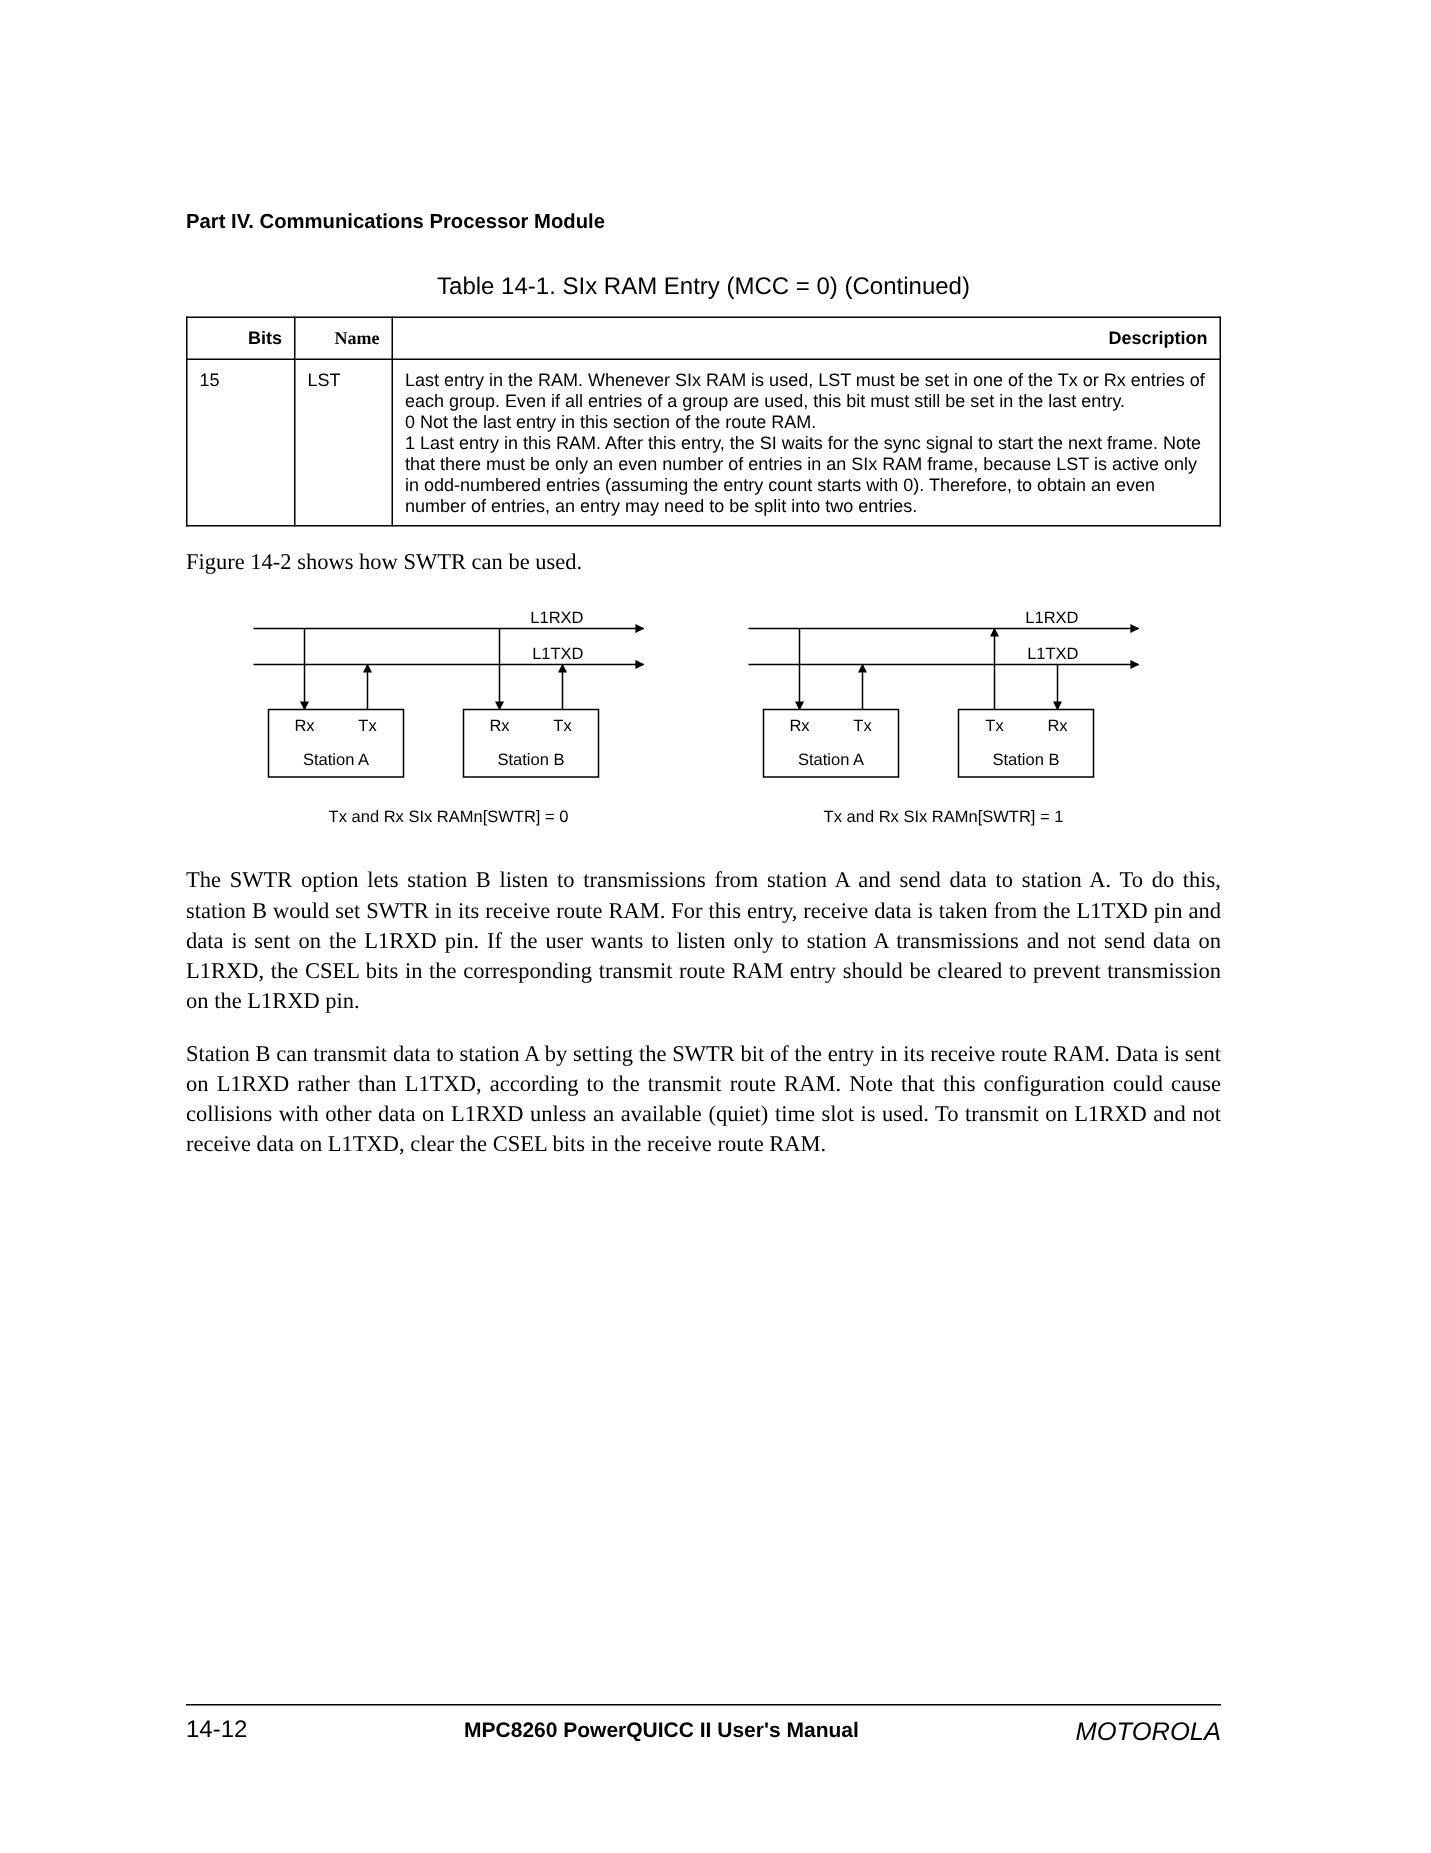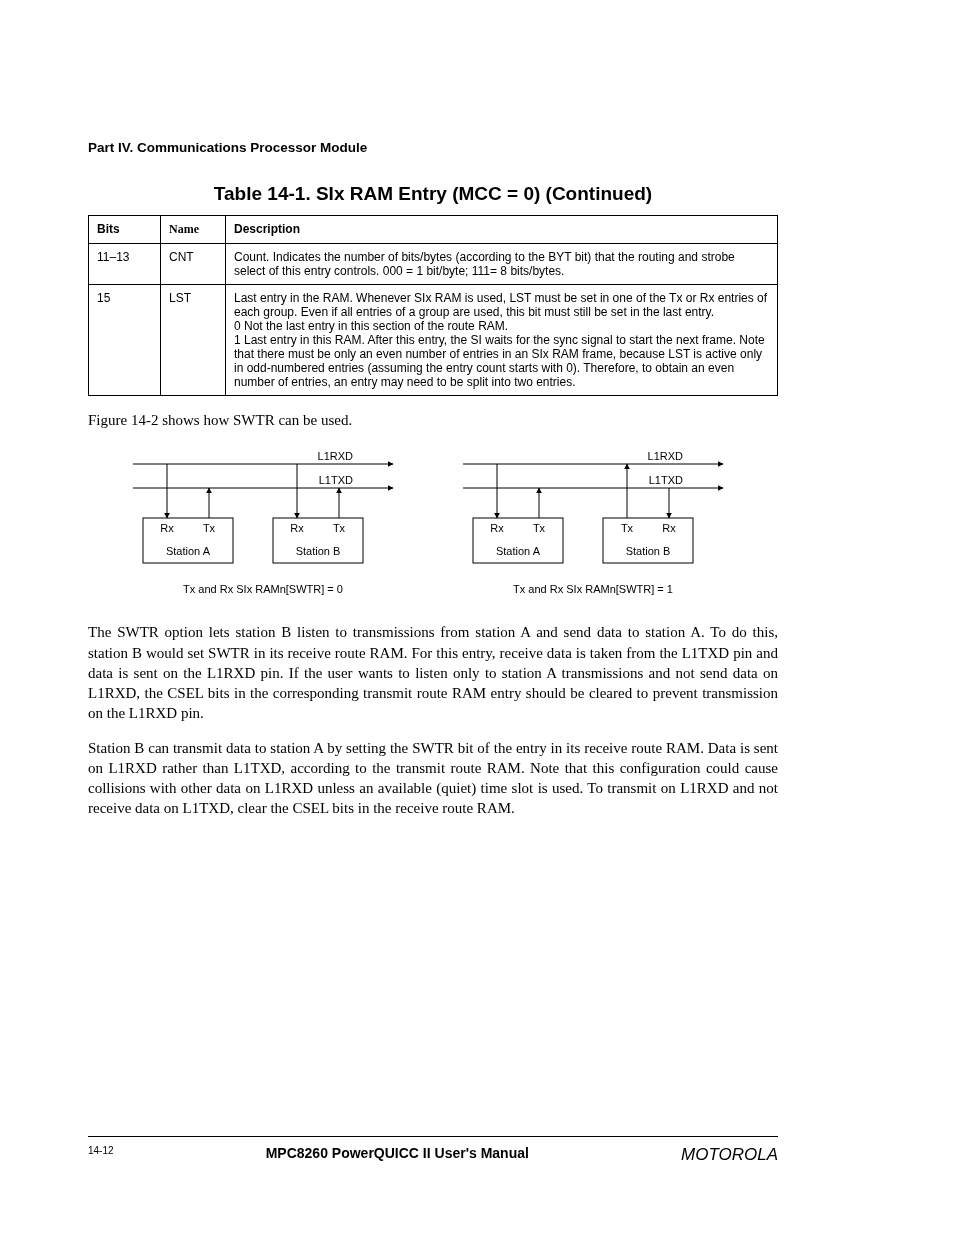--- a/index.html
+++ b/index.html
@@ -8,48 +8,49 @@
     font-size: 14px;
     color: #000;
     background: #fff;
   }
   .page {
     width: 866px;
     height: 1235px;
     box-sizing: border-box;
     padding: 140px 88px 44px 88px;
     position: relative;
+    margin-left: 36px;
   }
   .part-heading {
     font-family: Arial, Helvetica, sans-serif;
     font-weight: bold;
     font-size: 13.5px;
     margin-bottom: 28px;
   }
   .table-caption {
     font-family: Arial, Helvetica, sans-serif;
-    font-weight: bold;
-    font-size: 19px;
+    font-weight: normal;
+    font-size: 16px;
     text-align: center;
     margin-bottom: 10px;
   }
   table.data {
     border-collapse: collapse;
     width: 100%;
     font-family: Arial, Helvetica, sans-serif;
     font-size: 12px;
   }
   table.data th, table.data td {
     border: 1px solid #000;
     padding: 6px 8px;
     vertical-align: top;
     text-align: left;
   }
   table.data th {
-    text-align: left;
+    text-align: right;
     font-weight: bold;
   }
   .col-bits { width: 55px; }
   .col-name { width: 48px; font-family: Liberation Serif, serif; }
   .body-text {
     font-family: "Times New Roman", Times, serif;
     font-size: 15px;
     line-height: 1.35;
     text-align: justify;
     margin: 14px 0;
@@ -68,21 +69,21 @@
     position: absolute;
     left: 88px;
     right: 88px;
     bottom: 70px;
     border-top: 1px solid #000;
     padding-top: 8px;
     font-size: 13px;
     display: flex;
     justify-content: space-between;
   }
-  .footer .page-num { font-family: Arial, Helvetica, sans-serif; font-size:10px; }
+  .footer .page-num { font-family: Arial, Helvetica, sans-serif; font-size:16px; }
   .footer .manual { font-family: Arial, Helvetica, sans-serif; font-weight: bold; font-size:14px; }
   .footer .brand { font-family: Arial, Helvetica, sans-serif; font-size:17px;font-style:italic; }
 
   
   svg text { font-family: Arial, Helvetica, sans-serif; font-size: 11px; }
 </style>
 </head>
 <body>
 
 <div class="page">
@@ -93,25 +94,20 @@
 
   <table class="data">
     <thead>
       <tr>
         <th class="col-bits">Bits</th>
         <th class="col-name">Name</th>
         <th>Description</th>
       </tr>
     </thead>
     <tbody>
-      <tr>
-        <td>11–13</td>
-        <td>CNT</td>
-        <td>Count. Indicates the number of bits/bytes (according to the BYT bit) that the routing and strobe select of this entry controls. 000 = 1 bit/byte; 111= 8 bits/bytes.</td>
-      </tr>
       <tr>
         <td>15</td>
         <td>LST</td>
         <td style="white-space:pre-line;">Last entry in the RAM. Whenever SIx RAM is used, LST must be set in one of the Tx or Rx entries of each group. Even if all entries of a group are used, this bit must still be set in the last entry.
 0 Not the last entry in this section of the route RAM.
 1 Last entry in this RAM. After this entry, the SI waits for the sync signal to start the next frame. Note that there must be only an even number of entries in an SIx RAM frame, because LST is active only in odd-numbered entries (assuming the entry count starts with 0). Therefore, to obtain an even number of entries, an entry may need to be split into two entries.</td>
       </tr>
     </tbody>
   </table>
 

